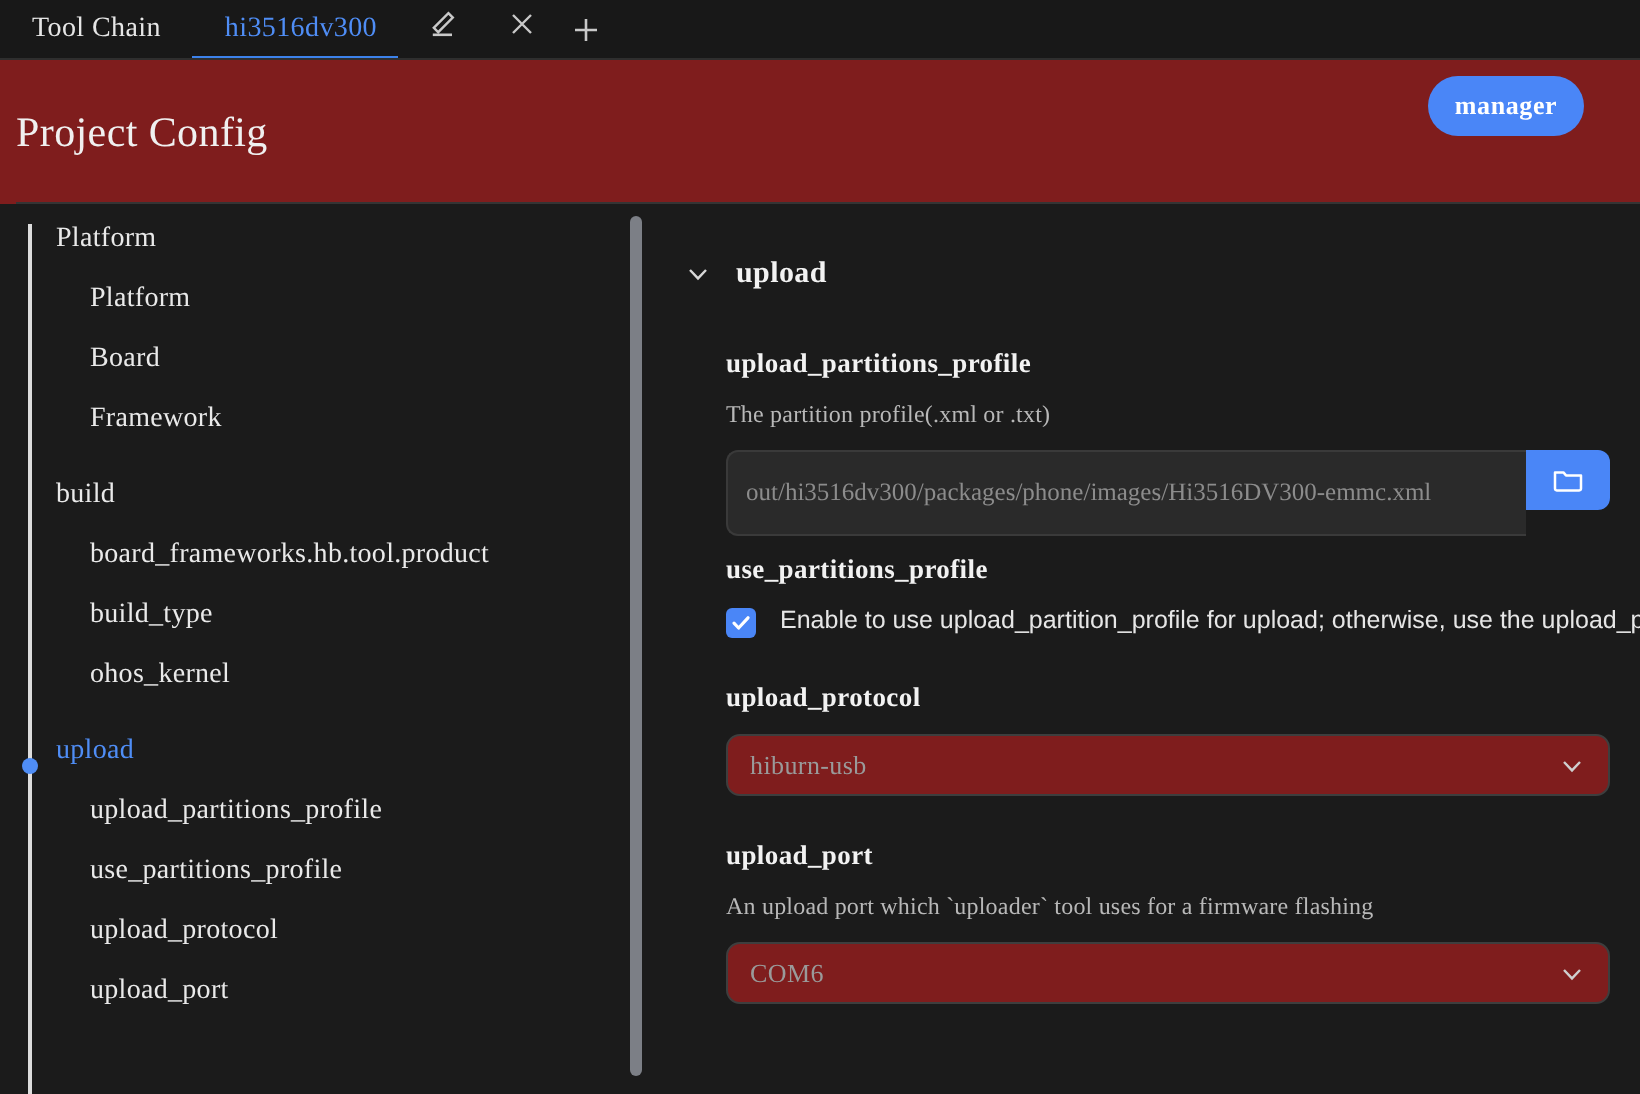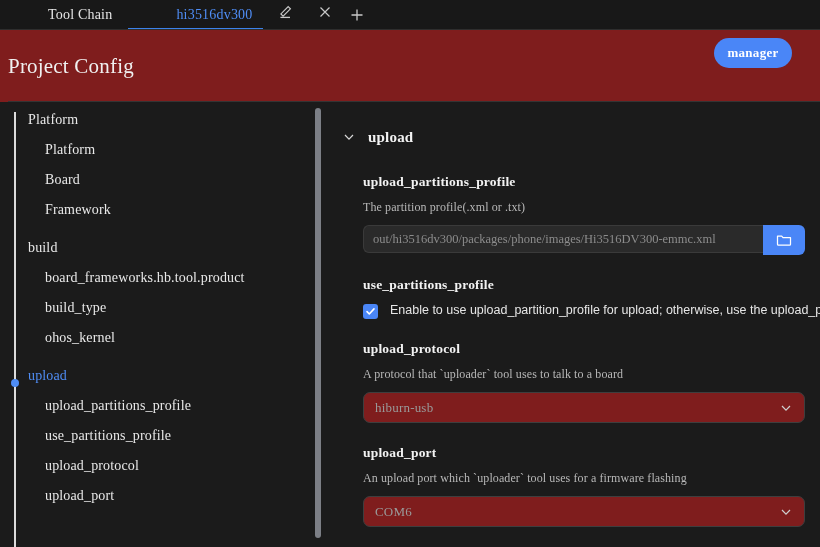--- a/index.html
+++ b/index.html
@@ -44,21 +44,20 @@
     height: 30px;
     padding: 0 16px;
     position: relative;
     cursor: default;
   }
   .tab-label {
     font-size: 14px;
     color: #e6e6e6;
     letter-spacing: .2px;
     white-space: nowrap;
-    margin-left: 32px;
   }
   .tab.active { padding-right: 10px; }
   .tab.active .tab-label { color: #4f8df5; }
   .tab-active-bar {
     position: absolute;
     left: 0; right: 0;
     bottom: 0;
     height: 2px;
     background: #3c82ea;
   }
@@ -245,21 +244,21 @@
 
   
   .input-row {
     display: flex;
     align-items: stretch;
     width: 442px;
     height: 30px;
   }
   .path-input {
     flex: 1 1 auto;
-    height: 28px;
+    height: 43px;
     background: #2a2a2a;
     border: 1px solid #3a3a3a;
     border-right: none;
     border-radius: 6px 0 0 6px;
     color: #9a9a9a;
     font-family: "Liberation Serif", "DejaVu Serif", serif;
     font-size: 12.5px;
     padding: 0 9px;
     outline: none;
   }
@@ -459,21 +458,20 @@
             <svg width="11" height="11" viewBox="0 0 11 11" fill="none" stroke="#ffffff" stroke-width="1.6" stroke-linecap="round" stroke-linejoin="round">
               <path d="M2 5.6 L4.3 8 L9 2.9"></path>
             </svg>
           </span>
           <span class="checkbox-text">Enable to use upload_partition_profile for upload; otherwise, use the upload_par</span>
         </div>
       </div>
 
       <div class="field-group spaced">
         <span class="field-label">upload_protocol</span>
-        <span class="field-desc">A protocol that `uploader` tool uses to talk to a board</span>
         <div class="select-box">
           <span class="select-value">hiburn-usb</span>
           <span class="select-chevron">
             <svg width="14" height="14" viewBox="0 0 14 14" fill="none" stroke="currentColor" stroke-width="1.2">
               <path d="M3 5 L7 9.2 L11 5"></path>
             </svg>
           </span>
         </div>
       </div>
 

